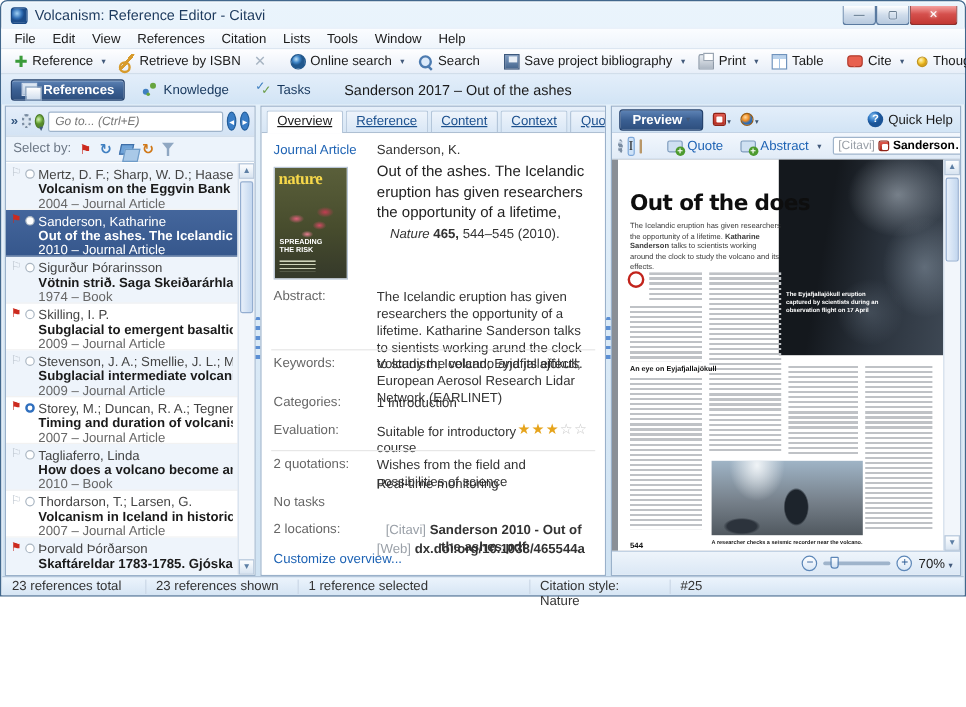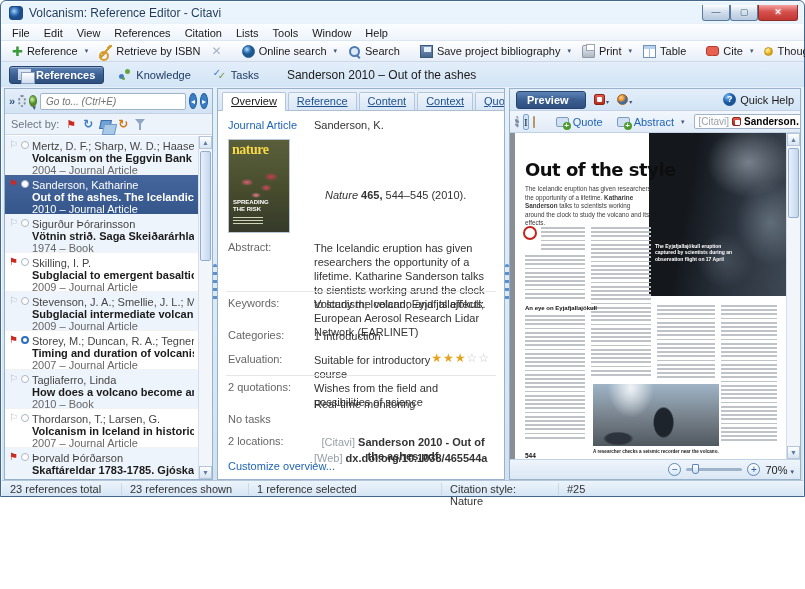--- a/index.html
+++ b/index.html
@@ -313,21 +313,21 @@
         <span>References</span>
       </span>
     <span class="navtab">
         <span class="nicon nicon-knw"></span>
         <span>Knowledge</span>
       </span>
     <span class="navtab">
         <span class="nicon nicon-tasks"></span>
         <span>Tasks</span>
       </span>
-    <span class="curref">Sanderson 2010 – Out of the ashes</span>
+    <span class="curref">Sanderson 2017 – Out of the ashes</span>
   </div>
 
   <div class="main">
 
     <div class="panel p-left">
       <div class="searchrow">
         <span class="chev">»</span>
         <span class="ic-gear"></span>
         <span class="ic-filter dd"></span>
         <input class="goto" placeholder="Go to... (Ctrl+E)" style="">
@@ -446,20 +446,21 @@
 
       </div>
       <div class="midcontent">
         <span class="typelink">Journal Article</span>
         <div class="cover">
           <span class="mast">nature</span>
           <span class="cl">SPREADING</span>
           <span class="cl cl2">THE RISK</span>
         </div>
         <div class="cit-author">Sanderson, K.</div>
+        <div class="cit-title">Out of the ashes. The Icelandic eruption has given researchers the opportunity of a lifetime,</div>
         <div class="cit-src"><span class="j">Nature</span> <span class="v">465,</span><span> 544–545 (2010).</span></div>
 
         <span class="lab row-abstract">Abstract:</span>
         <div class="val row-abstract">The Icelandic eruption has given researchers the opportunity of a lifetime. Katharine Sanderson talks to sientists working arund the clock to study the volcano and its effects.</div>
         <span class="sepline" style="top:180px;"></span>
         <span class="lab row-keywords">Keywords:</span>
         <div class="val row-keywords">Volcanism; Iceland; Eyjafjallajökull; European Aerosol Research Lidar Network (EARLINET)</div>
         <span class="lab row-categories">Categories:</span>
         <div class="val row-categories">1 Introduction</div>
         <span class="lab row-eval">Evaluation:</span>
@@ -515,21 +516,21 @@
           <span class="pdfchip" style="width:9px;height:9px;"></span>
           <span class="srcname">Sanderson 2010 - Ou</span>
         </span>
       </div>
 
       <div class="pdfarea">
         <div class="pdfpage">
           <div class="p-photo">
             <div class="p-photocap">The Eyjafjallajökull eruption captured by scientists during an observation flight on 17 April</div>
           </div>
-          <div class="p-head">Out of the style</div>
+          <div class="p-head">Out of the does</div>
           <div class="p-stand"><span>The Icelandic eruption has given researchers the opportunity of a lifetime. </span><b>Katharine Sanderson</b><span> talks to scientists working around the clock to study the volcano and its effects.</span></div>
           <span class="p-drop"></span>
           <div class="abs greek" style="left:26px;top:94px;width:44px;height:24px;"></div>
           <div class="abs greek" style="left:10px;top:122px;width:60px;height:46px;"></div>
           <div class="abs greek" style="left:76px;top:94px;width:60px;height:150px;"></div>
           <div class="p-sub">An eye on Eyjafjallajökull</div>
           <div class="abs greek" style="left:10px;top:182px;width:60px;height:126px;"></div>
           <div class="abs greek" style="left:142px;top:172px;width:58px;height:74px;"></div>
           <div class="abs greek" style="left:206px;top:172px;width:56px;height:136px;"></div>
           <div class="p-photo2"></div>

